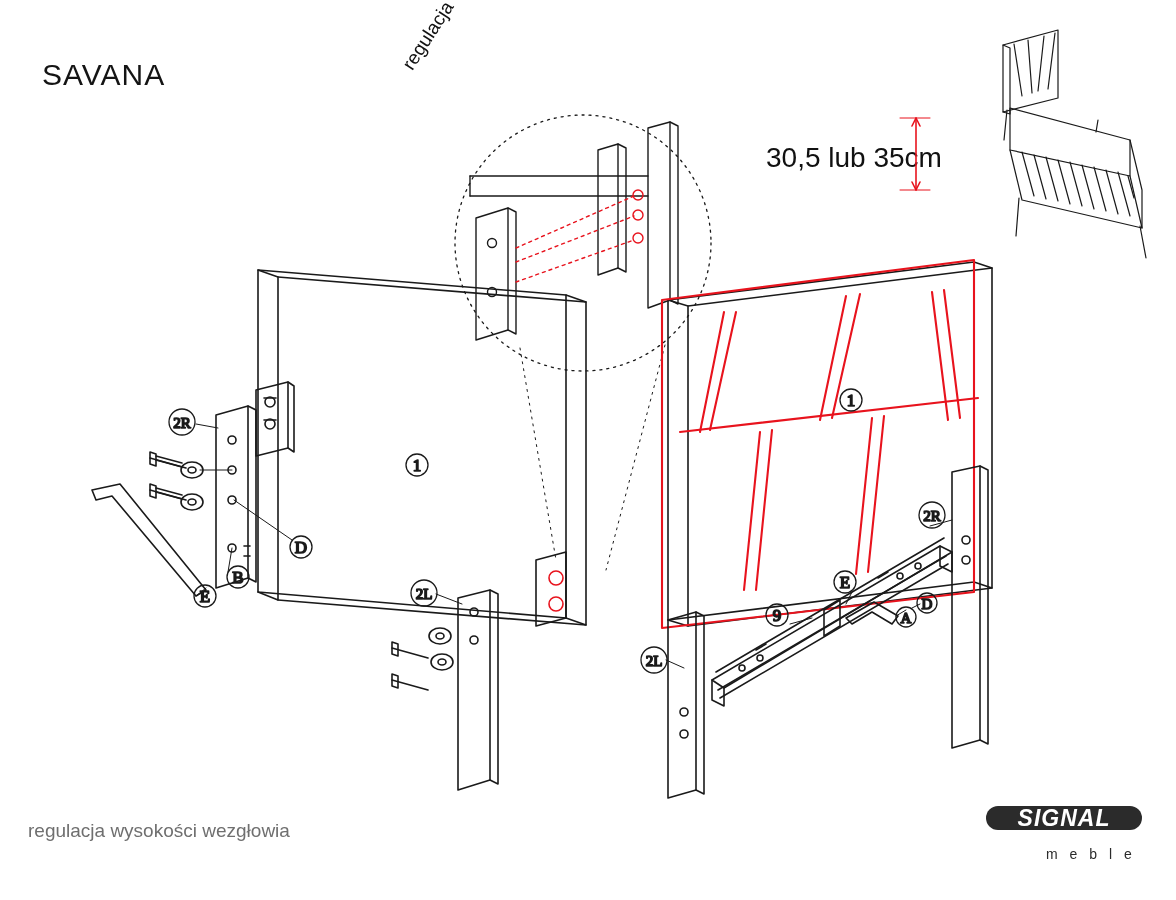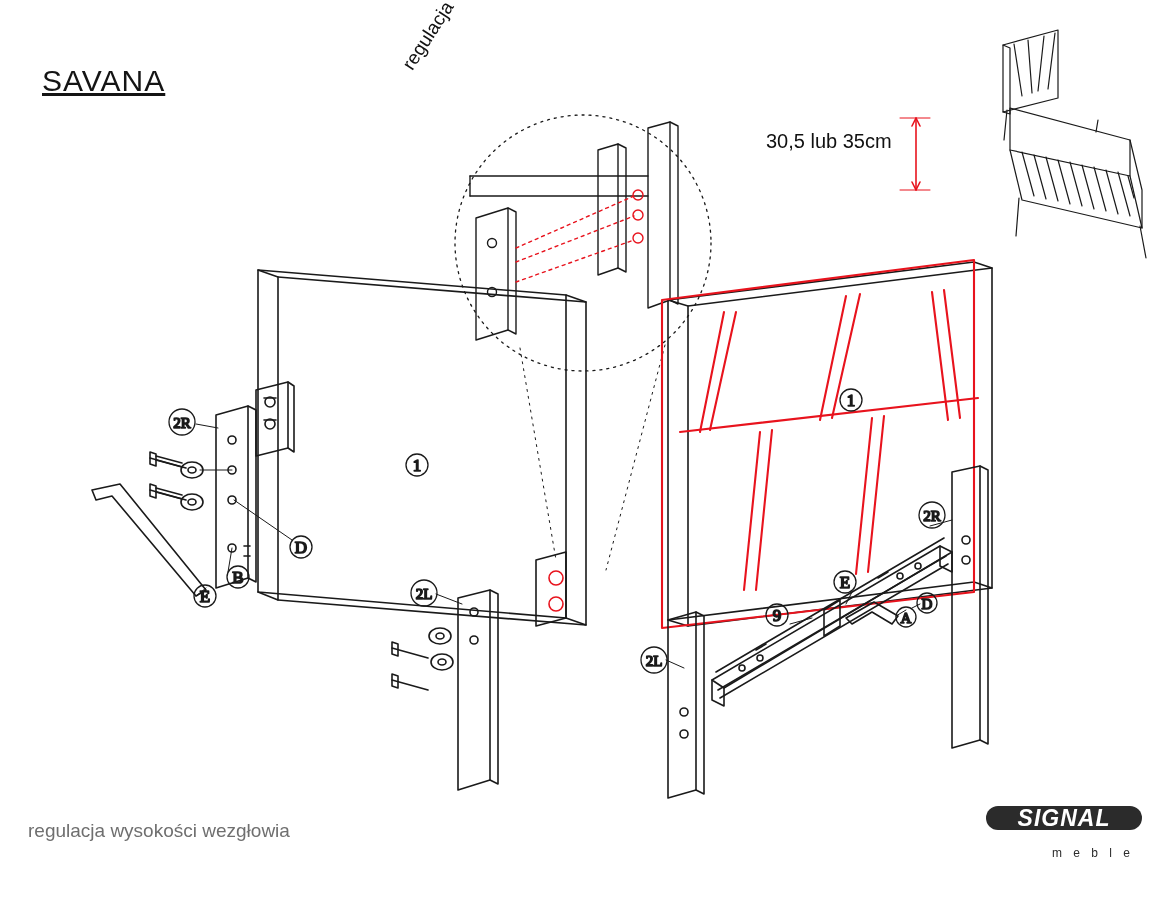--- a/index.html
+++ b/index.html
@@ -6,49 +6,49 @@
   body{
     width:1176px;height:900px;
     background:#ffffff;
     font-family:"Liberation Sans", sans-serif;
     color:#111;
     position:relative;
     overflow:hidden;
   }
   .page{position:absolute;inset:0;}
   .title{
-    position:absolute;left:42px;top:64px;
-    font-size:30px;letter-spacing:1px;color:#141414;text-decoration:underline;
+    position:absolute;left:42px;top:58px;
+    font-size:30px;letter-spacing:1px;color:#141414;
   }
   .footer-note{
     position:absolute;left:28px;top:820px;
     font-size:19px;color:#6f6f6f;
   }
   .dim-label{
-    position:absolute;left:766px;top:130px;
-    font-size:20px;color:#111;
+    position:absolute;left:766px;top:142px;
+    font-size:28px;color:#111;
   }
   .callout-label{
     position:absolute;left:398px;top:62px;
     font-size:19px;color:#111;
     transform:rotate(-57deg);
     transform-origin:left top;
     white-space:nowrap;
   }
   .logo{
     position:absolute;left:986px;top:806px;width:156px;height:24px;
     background:#2b2b2b;border-radius:19px;
     display:flex;align-items:center;justify-content:center;
   }
   .logo span{
     color:#fff;font-size:23px;font-weight:bold;font-style:italic;letter-spacing:1px;
   }
   .logo-sub{
     position:absolute;left:1046px;top:846px;
-    font-size:12px;letter-spacing:4px;color:#2b2b2b;margin-left:6px;
+    font-size:14px;letter-spacing:4px;color:#2b2b2b;
   }
   svg.art{position:absolute;left:0;top:0;width:1176px;height:900px;}
   .lbl{font-family:"Liberation Serif", serif;font-size:17px;fill:#111;}
   .lbl-sm{font-family:"Liberation Serif", serif;font-size:15px;fill:#111;}
 </style>
 </head>
 <body>
 
 <div class="page">
 

